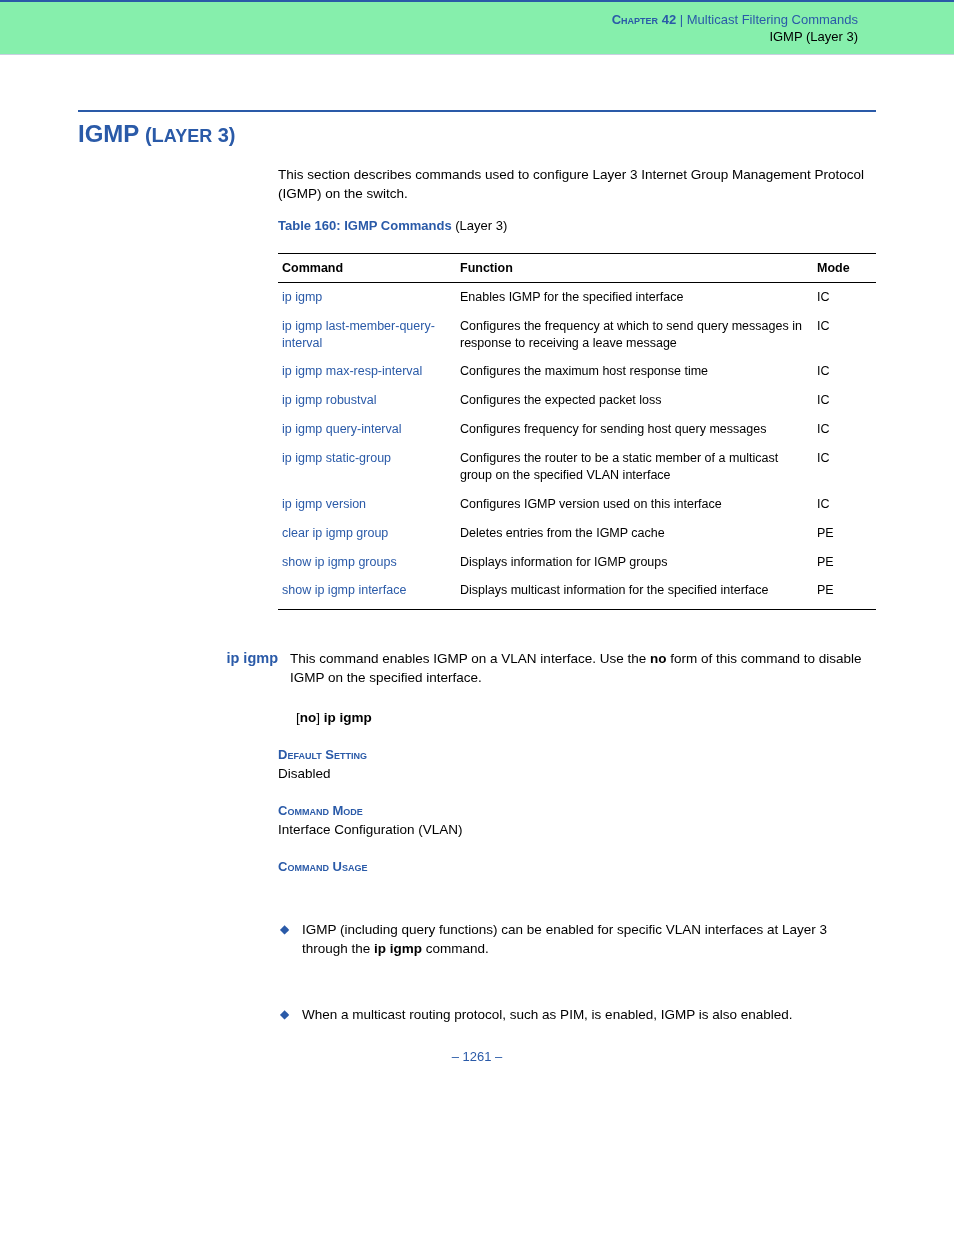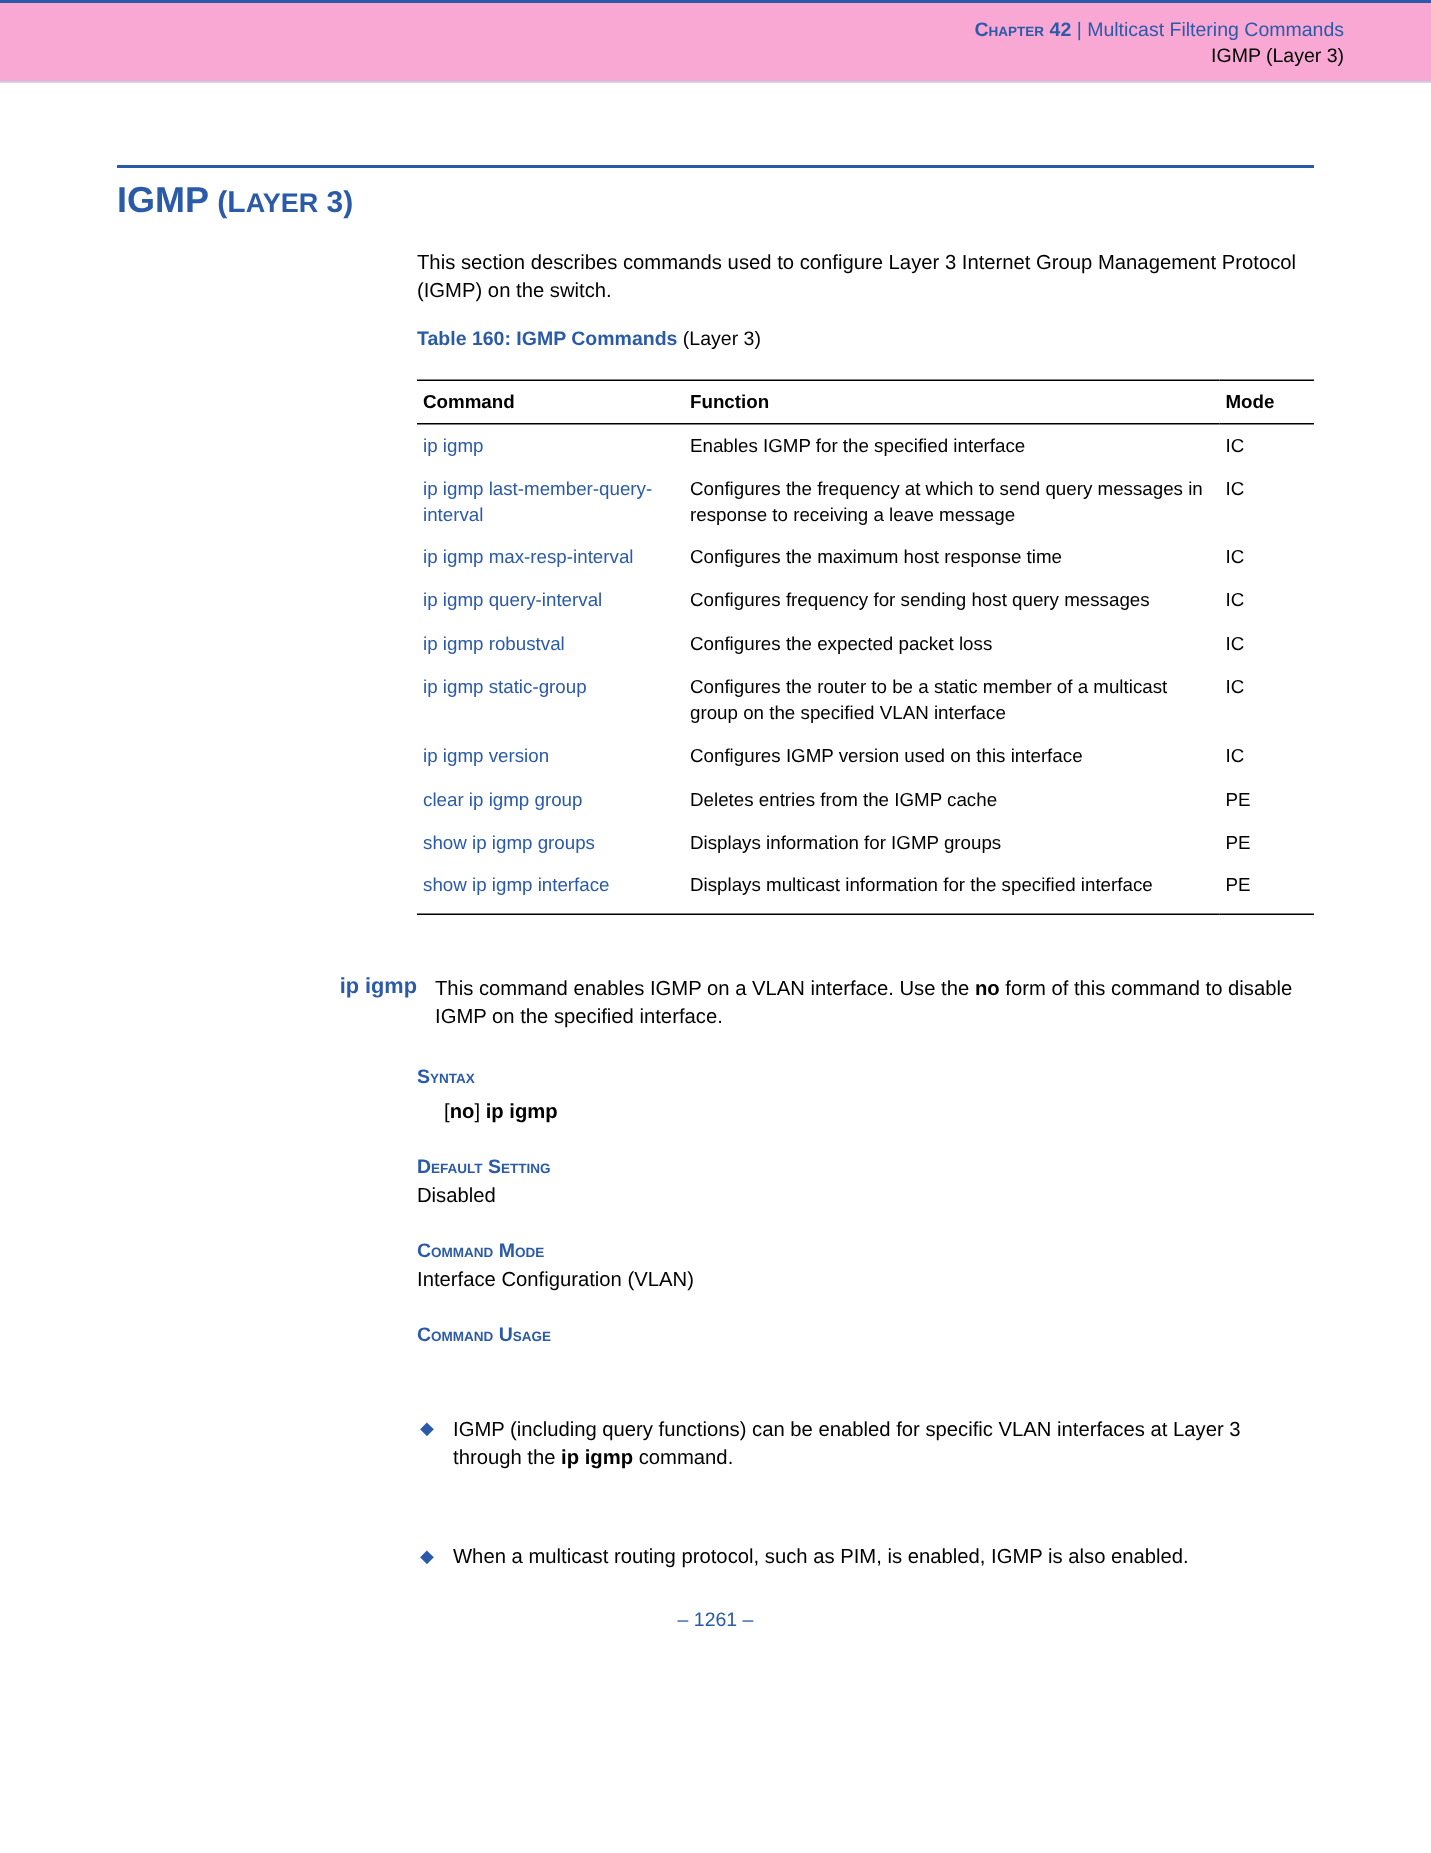--- a/index.html
+++ b/index.html
@@ -5,24 +5,24 @@
   body {
     margin: 0;
     padding: 0;
     background: #ffffff;
     font-family: Verdana, Geneva, sans-serif;
     font-size: 13.5px;
     color: #000;
     width: 954px;
   }
   .header-bar {
-    background: #f9a8d4;
+    background: #86efac;
     border-top: 2px solid #2a5aa8;
     border-bottom: 1px solid #c8d0e0;
-    padding: 10px 58px 10px 0;
+    padding: 10px 96px 10px 0;
     text-align: right;
     margin-bottom: 30px;
   }
   .header-line1 {
     color: #2a5aa8;
     font-size: 13px;
   }
   .header-line1 .chapter-label {
     font-variant: small-caps;
     font-weight: bold;
@@ -221,27 +221,27 @@
           <td class="cmd"><a href="#">ip igmp last-member-query-interval</a></td>
           <td>Configures the frequency at which to send query messages in response to receiving a leave message</td>
           <td class="mode">IC</td>
         </tr>
         <tr>
           <td class="cmd"><a href="#">ip igmp max-resp-interval</a></td>
           <td>Configures the maximum host response time</td>
           <td class="mode">IC</td>
         </tr>
         <tr>
+          <td class="cmd"><a href="#">ip igmp robustval</a></td>
+          <td>Configures the expected packet loss</td>
+          <td class="mode">IC</td>
+        </tr>
+        <tr>
           <td class="cmd"><a href="#">ip igmp query-interval</a></td>
           <td>Configures frequency for sending host query messages</td>
-          <td class="mode">IC</td>
-        </tr>
-        <tr>
-          <td class="cmd"><a href="#">ip igmp robustval</a></td>
-          <td>Configures the expected packet loss</td>
           <td class="mode">IC</td>
         </tr>
         <tr>
           <td class="cmd"><a href="#">ip igmp static-group</a></td>
           <td>Configures the router to be a static member of a multicast group on the specified VLAN interface</td>
           <td class="mode">IC</td>
         </tr>
         <tr>
           <td class="cmd"><a href="#">ip igmp version</a></td>
           <td>Configures IGMP version used on this interface</td>
@@ -266,21 +266,20 @@
   </table>
 
   <div class="cmd-section">
     <div class="cmd-label">ip igmp</div>
     <div class="cmd-body">
       <span>This command enables IGMP on a VLAN interface. Use the </span><b>no</b><span> form of this command to disable IGMP on the specified interface.</span>
     </div>
   </div>
 
   <div class="sub-section">
-    <div class="sub-heading">Syntax</div>
     <div class="syntax-line">
       <span>[</span><b>no</b><span>] </span><b>ip igmp</b>
     </div>
   </div>
 
   <div class="sub-section">
     <div class="sub-heading">Default Setting</div>
     <div>Disabled</div>
   </div>
 

